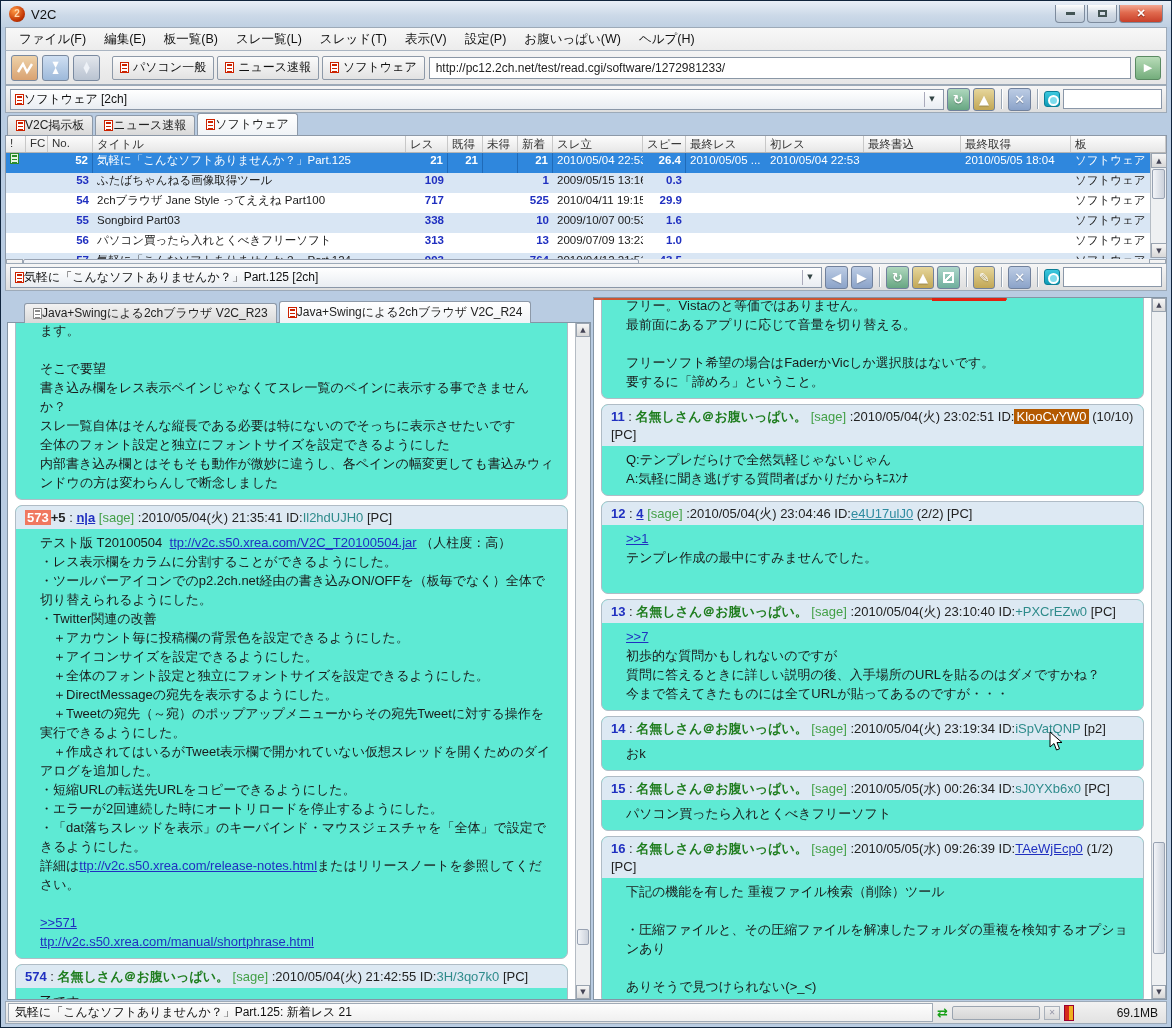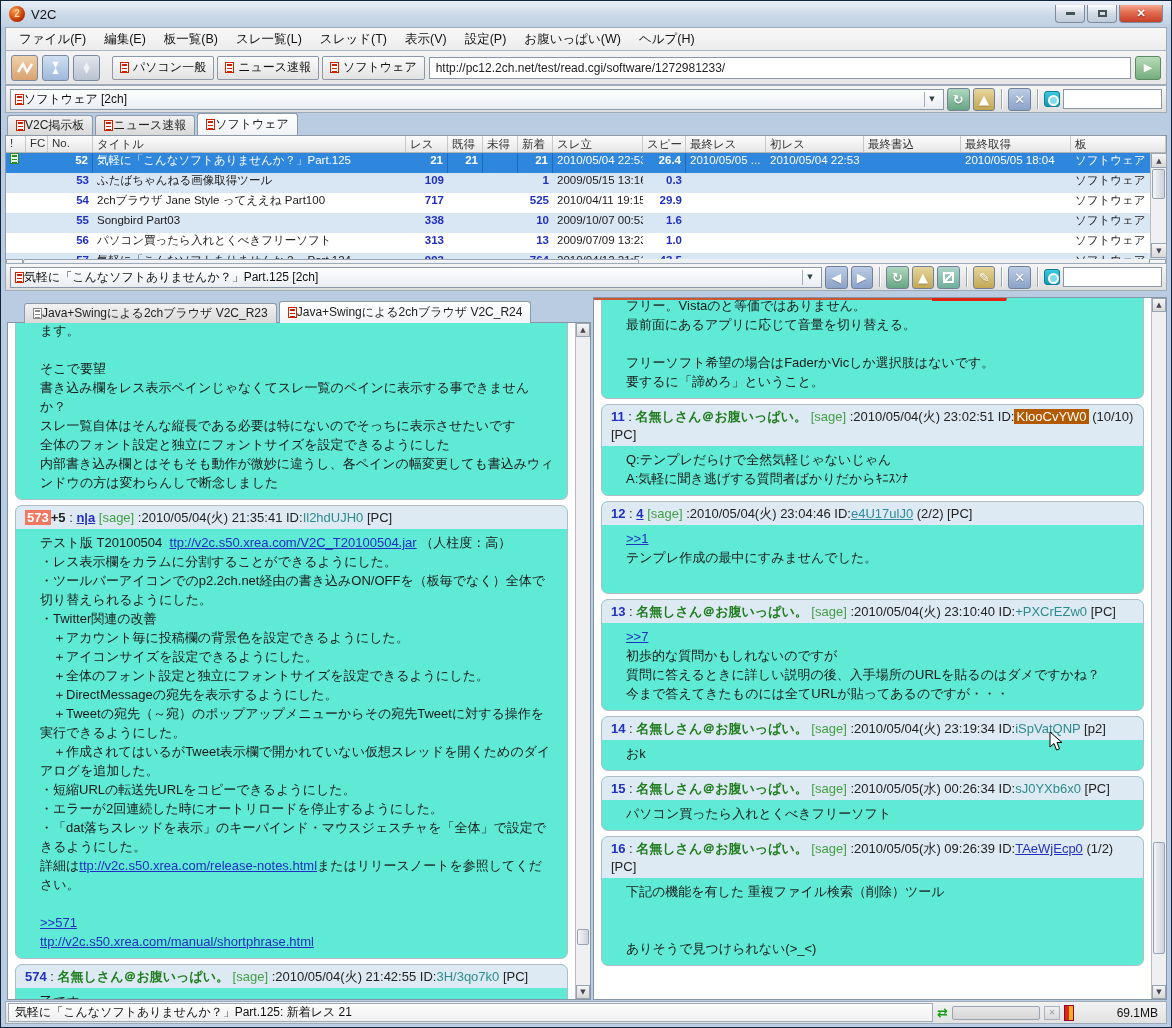--- a/index.html
+++ b/index.html
@@ -526,20 +526,21 @@
             <div class="phead"><span class="num">15</span><span class="hsep"> : </span><span class="name-green">名無しさん＠お腹いっぱい。</span><span class="sage"> [sage]</span><span class="hsep date"> :2010/05/05(水) 00:26:34</span><span class="hsep"> ID:</span><span class="id-teal">sJ0YXb6x0</span><span class="hsep"> [PC]</span></div>
             <div class="pbody">
               <div class="line">パソコン買ったら入れとくべきフリーソフト</div>
             </div>
           </article>
           <article class="post">
             <div class="phead"><span class="num">16</span><span class="hsep"> : </span><span class="name-green">名無しさん＠お腹いっぱい。</span><span class="sage"> [sage]</span><span class="hsep date"> :2010/05/05(水) 09:26:39</span><span class="hsep"> ID:</span><span class="id-link-blue">TAeWjEcp0</span><span class="hsep"> (1/2)</span><span class="hsep"> [PC]</span></div>
             <div class="pbody">
               <div class="line">下記の機能を有した 重複ファイル検索（削除）ツール</div>
               <div class="line">&nbsp;</div>
+              <div class="line">・圧縮ファイルと、その圧縮ファイルを解凍したフォルダの重複を検知するオプションあり</div>
               <div class="line">&nbsp;</div>
               <div class="line">ありそうで見つけられない(&gt;_&lt;)</div>
             </div>
           </article>
         </div>
       <div class="pscroll">
         <div class="scroll-btn">
             <span>▲</span>
           </div>
         <div class="vthumb" style="top:544px;height:112px"></div>

